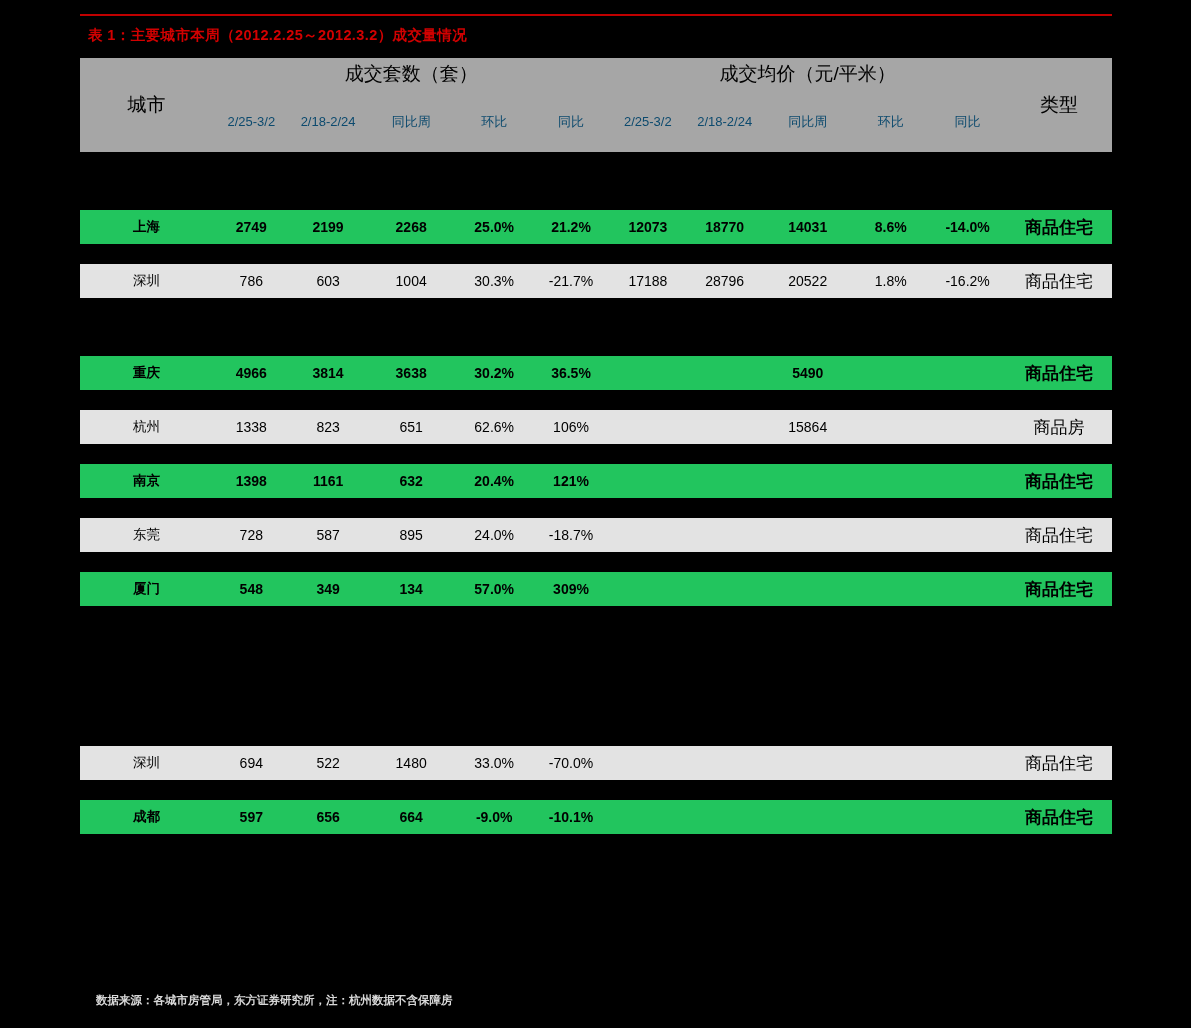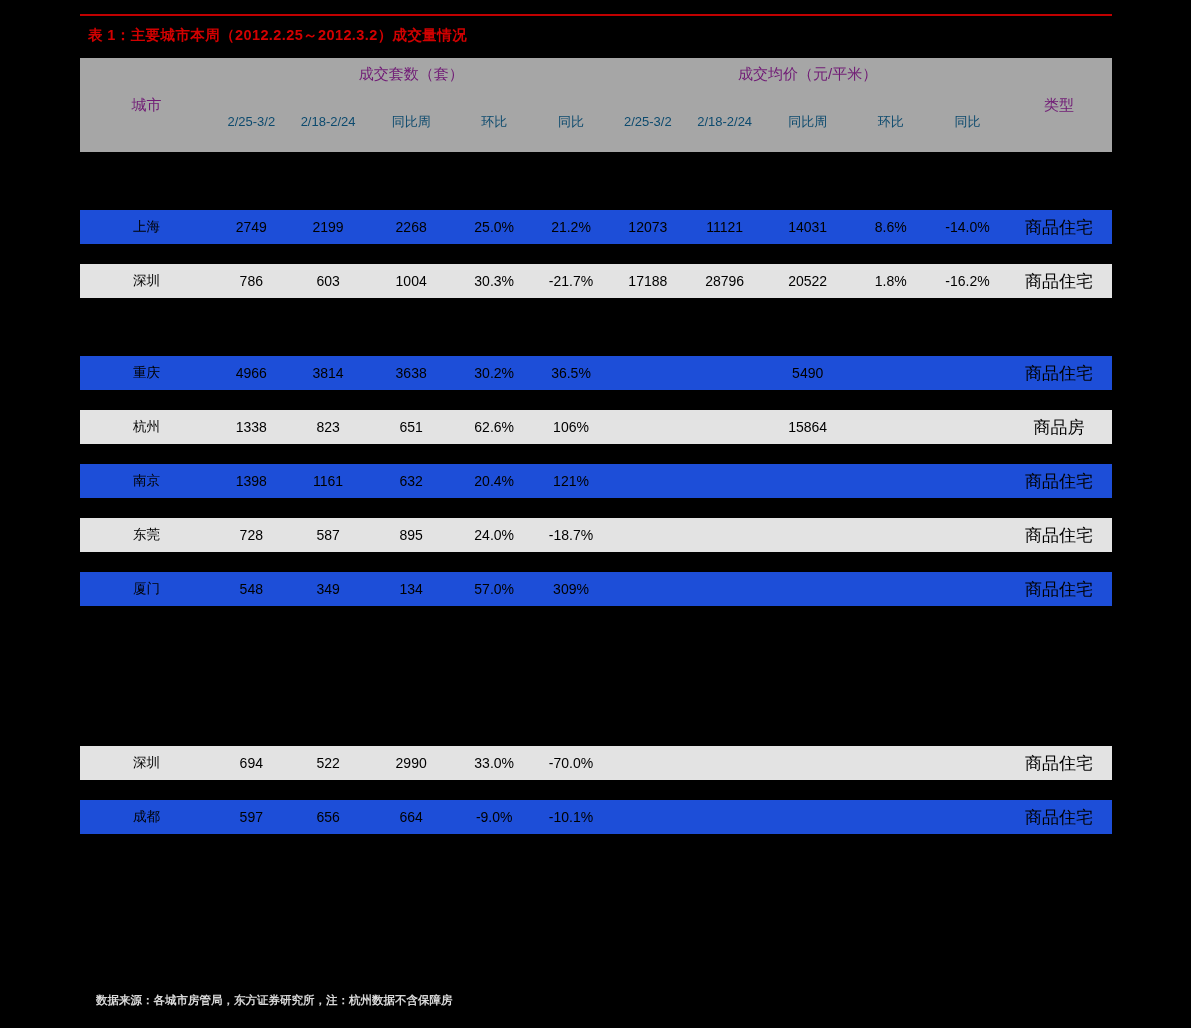--- a/index.html
+++ b/index.html
@@ -46,41 +46,41 @@
   table.main td, table.main th {
     padding: 0;
     margin: 0;
     text-align: center;
     vertical-align: middle;
     font-weight: normal;
   }
   
   .hdr-row1 td {
     background: #a6a6a6;
-    color: #701a75;
-    font-size: 15px;
+    color: #000000;
+    font-size: 19px;
     height: 32px;
   }
   .hdr-row2 td {
     background: #a6a6a6;
     color: #0c4a6e;
     font-size: 13px;
     height: 62px;
     line-height: 17px;
   }
   .hdr-city {
     font-size: 13.5px;
   }
   
   tr.data td {
     height: 34px;
     font-size: 14px;
     color: #000;
   }
-  tr.data.odd td { background: #1d4ed8; }
+  tr.data.odd td { background: #22c55e; font-weight: bold; }
   tr.data.even td { background: #e3e3e3; margin-top: 39px; }
   tr.data td.city { font-size: 13.5px; }
   tr.data td.type { font-size: 17px; }
   tr.spacer td {
     background: #000000;
     height: 28px;
     border: none;
   }
   tr.spacer.tall td { height: 58px; }
   tr.spacer.xtall td { height: 140px; }
@@ -149,21 +149,21 @@
         </tr>
 
       <tr class="data odd">
         <td class="city">上海</td>
         <td>2749</td>
         <td>2199</td>
         <td>2268</td>
         <td>25.0%</td>
         <td>21.2%</td>
         <td>12073</td>
-        <td>11121</td>
+        <td>18770</td>
         <td>14031</td>
         <td>8.6%</td>
         <td>-14.0%</td>
         <td class="type">商品住宅</td>
       </tr>
 
       <tr class="spacer small">
           <td colspan="12"></td>
         </tr>
 
@@ -278,21 +278,21 @@
       </tr>
 
       <tr class="spacer xtall">
           <td colspan="12"></td>
         </tr>
 
       <tr class="data even">
         <td class="city">深圳</td>
         <td>694</td>
         <td>522</td>
-        <td>2990</td>
+        <td>1480</td>
         <td>33.0%</td>
         <td>-70.0%</td>
         <td></td>
         <td></td>
         <td></td>
         <td></td>
         <td></td>
         <td class="type">商品住宅</td>
       </tr>
 

